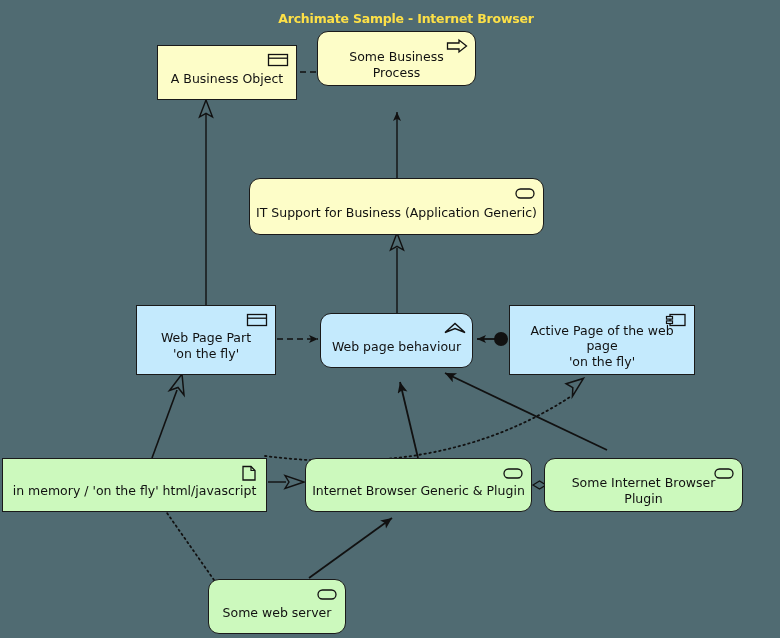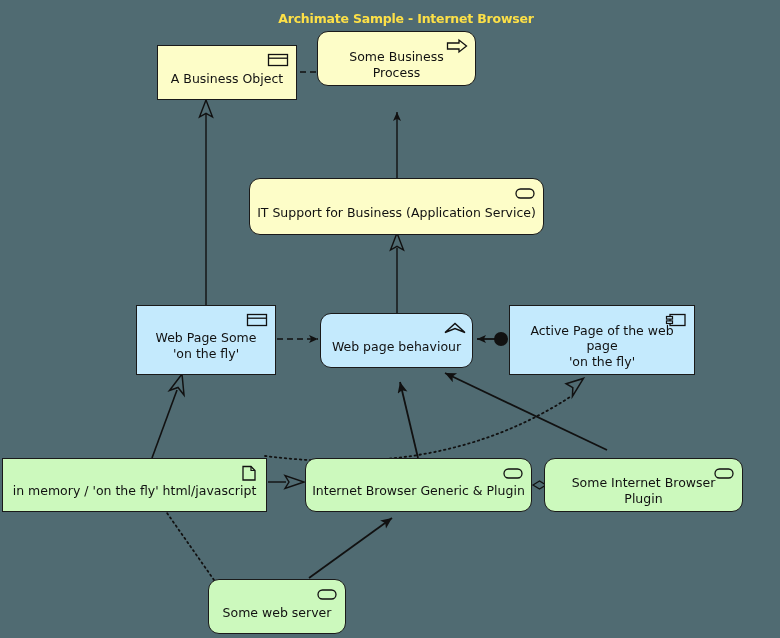--- a/index.html
+++ b/index.html
@@ -169,31 +169,31 @@
   </span>
   <span class="label">Some Business Process</span>
 </div>
 
 <div class="node business rounded" style="left:249px;top:178px;width:295px;height:57px;">
   <span class="icon">
     <svg width="22" height="16" viewBox="0 0 22 16">
       <rect x="2" y="4" width="18" height="9" rx="4.5" ry="4.5" fill="none" stroke="#111" stroke-width="1.3"></rect>
     </svg>
   </span>
-  <span class="label">IT Support for Business (Application Service)</span>
+  <span class="label">IT Support for Business (Application Generic)</span>
 </div>
 
 <div class="node application" style="left:136px;top:305px;width:140px;height:70px;">
   <span class="icon">
     <svg width="22" height="16" viewBox="0 0 22 16">
       <rect x="1.5" y="2.5" width="19" height="11" fill="none" stroke="#111" stroke-width="1.3"></rect>
       <line x1="1.5" y1="6.2" x2="20.5" y2="6.2" stroke="#111" stroke-width="1.3"></line>
     </svg>
   </span>
-  <span class="label">Web Page Some
+  <span class="label">Web Page Part
 'on the fly'</span>
 </div>
 
 <div class="node application rounded" style="left:320px;top:313px;width:153px;height:55px;">
   <span class="icon">
     <svg width="24" height="16" viewBox="0 0 24 16">
       <path d="M2,12.5 L12,3.5 L22,12.5 L12,8.6 Z" fill="none" stroke="#111" stroke-width="1.4" stroke-linejoin="miter"></path>
     </svg>
   </span>
   <span class="label">Web page behaviour</span>

